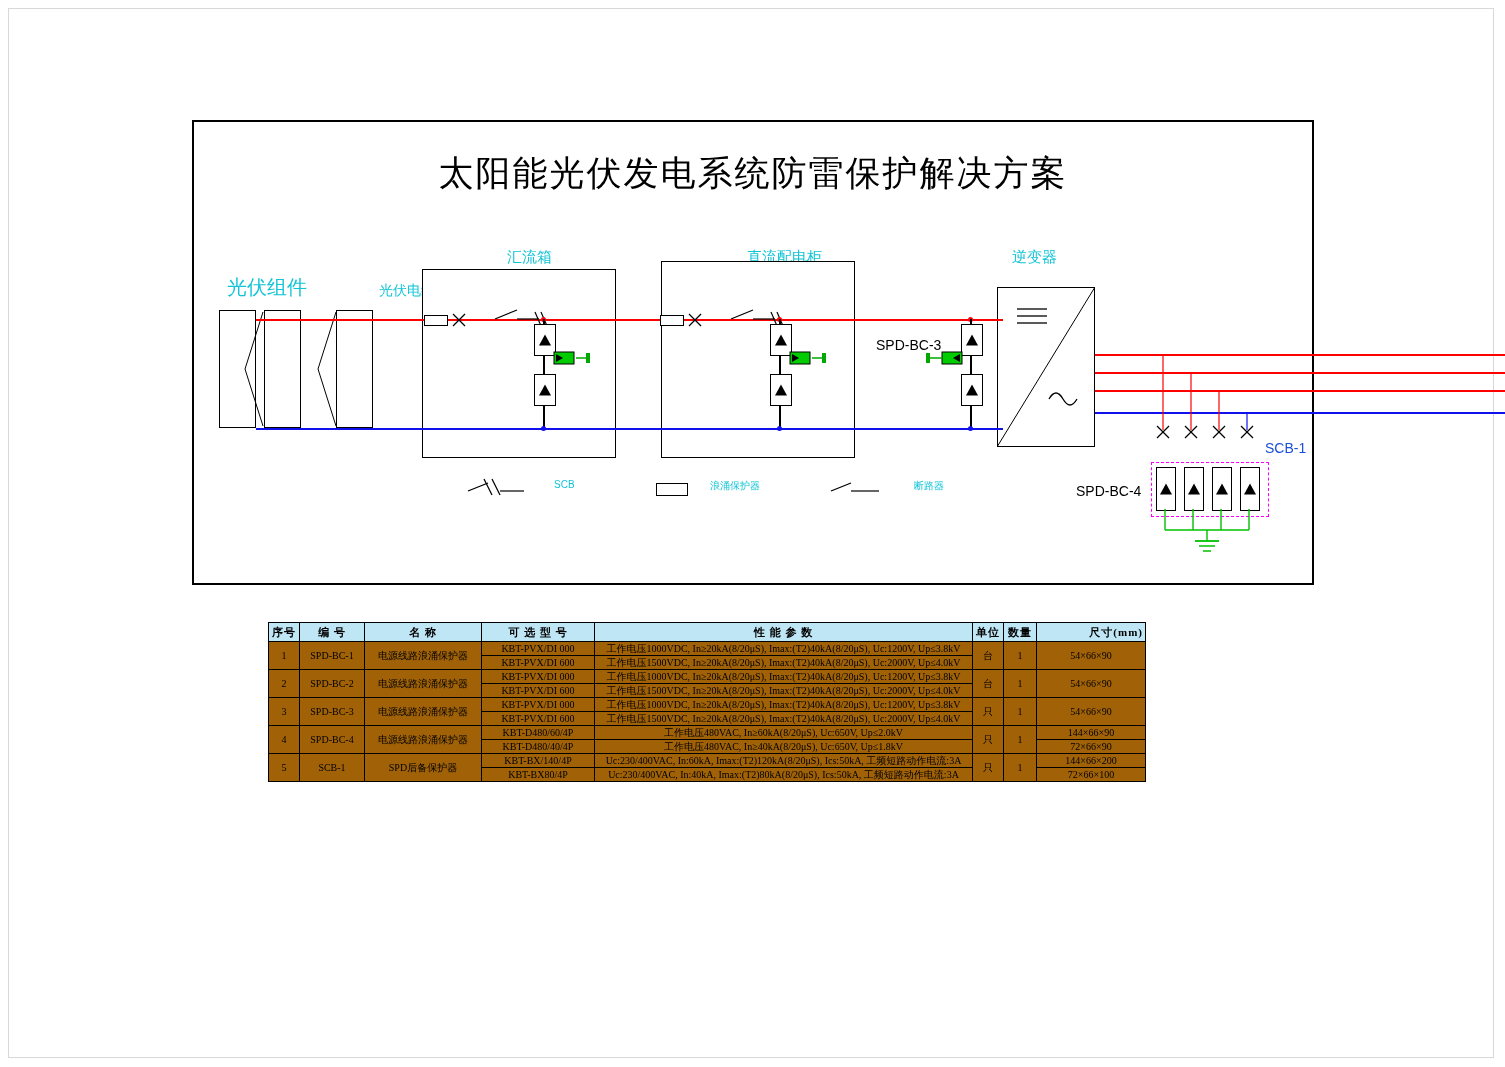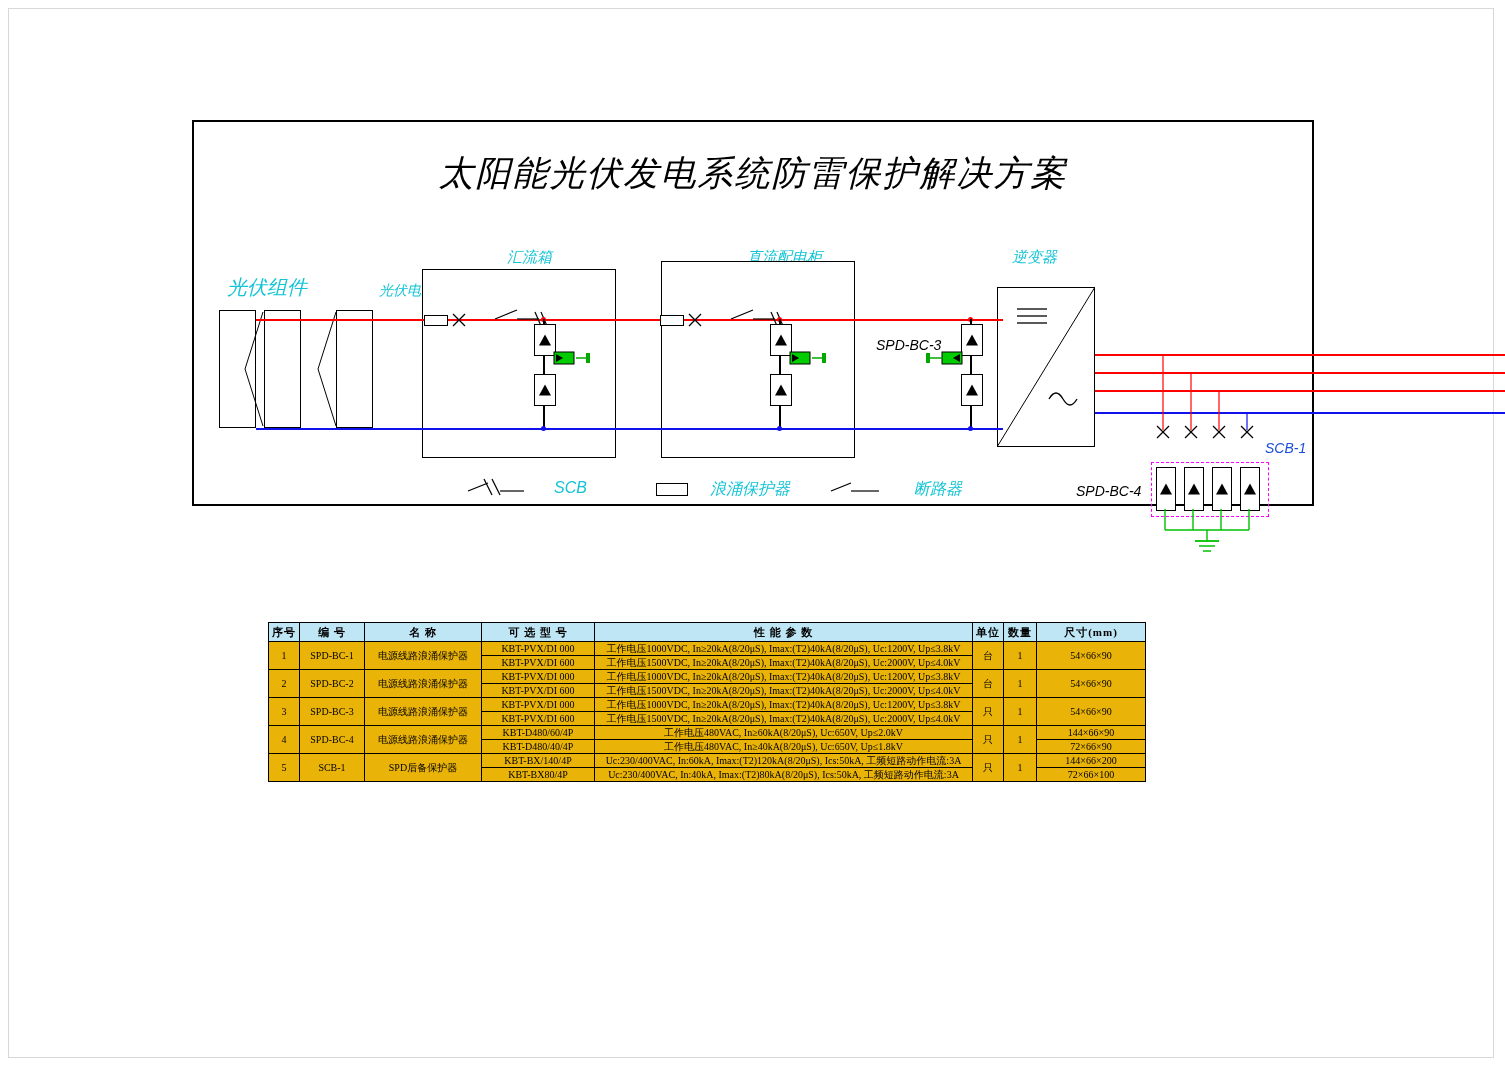--- a/index.html
+++ b/index.html
@@ -15,25 +15,24 @@
     background:#fff;
   }
   
   .page-frame{
     position:absolute;left:8px;top:8px;width:1486px;height:1050px;
     border:1px solid #d8d8d8;
     box-sizing:border-box;
   }
   
   .diagram-frame{
-    position:absolute;left:192px;top:120px;width:1122px;height:386px;
+    position:absolute;left:192px;top:120px;width:1122px;height:465px;
     border:2px solid #000;
     box-sizing:border-box;
     background:#fff;
-    font-style:italic;
   }
   .title{
     position:absolute;left:0;top:28px;width:100%;
     text-align:center;
     font-family:"Liberation Serif", serif;
     font-size:35px;
     letter-spacing:2px;
     color:#000;
   }
   .lbl{
@@ -62,28 +61,28 @@
   .spd{
     position:absolute;width:20px;height:30px;border:1px solid #000;background:#fff;
   }
   .spd .tri{
     position:absolute;left:50%;top:50%;transform:translate(-50%,-50%);
     width:0;height:0;border-left:6px solid transparent;border-right:6px solid transparent;border-bottom:11px solid #000;
   }
   .fuse{
     position:absolute;width:22px;height:9px;border:1px solid #000;background:#fff;
   }
-  .legend-txt{position:absolute;font-size:16px;color:#12c4d6;}
+  .legend-txt{position:absolute;font-size:10px;color:#12c4d6;}
   
   .tbl-wrap{position:absolute;left:268px;top:622px;}
   .tbl-caption{font-size:11px;color:#000;margin-bottom:3px;}
   table.sel{
     border-collapse:collapse;
     font-family:"Liberation Serif", serif;
-    background:#eab308;
+    background:#a16207;
   }
   table.sel th, table.sel td{
     border:1px solid #000;
     padding:0 2px;
     text-align:center;
     font-size:10px;
     line-height:13px;
     white-space:nowrap;
   }
   table.sel thead th{
@@ -284,21 +283,21 @@
     <table class="sel">
       <thead>
         <tr>
           <th style="width:26px;">序号</th>
           <th style="width:60px;">编  号</th>
           <th style="width:112px;">名  称</th>
           <th style="width:108px;">可  选  型  号</th>
           <th style="width:373px;">性  能  参  数</th>
           <th style="width:26px;">单位</th>
           <th style="width:28px;">数量</th>
-          <th style="width:104px;">尺寸(mm)</th>
+          <th style="width:104px;text-align:right;">尺寸(mm)</th>
         </tr>
       </thead>
       <tbody>
 
         <tr>
           <td rowspan="2">1</td>
           <td rowspan="2">SPD-BC-1</td>
           <td rowspan="2">电源线路浪涌保护器</td>
           <td class="model">KBT-PVX/DI 000</td>
           <td class="param">工作电压1000VDC, In≥20kA(8/20μS), Imax:(T2)40kA(8/20μS), Uc:1200V, Up≤3.8kV</td>

